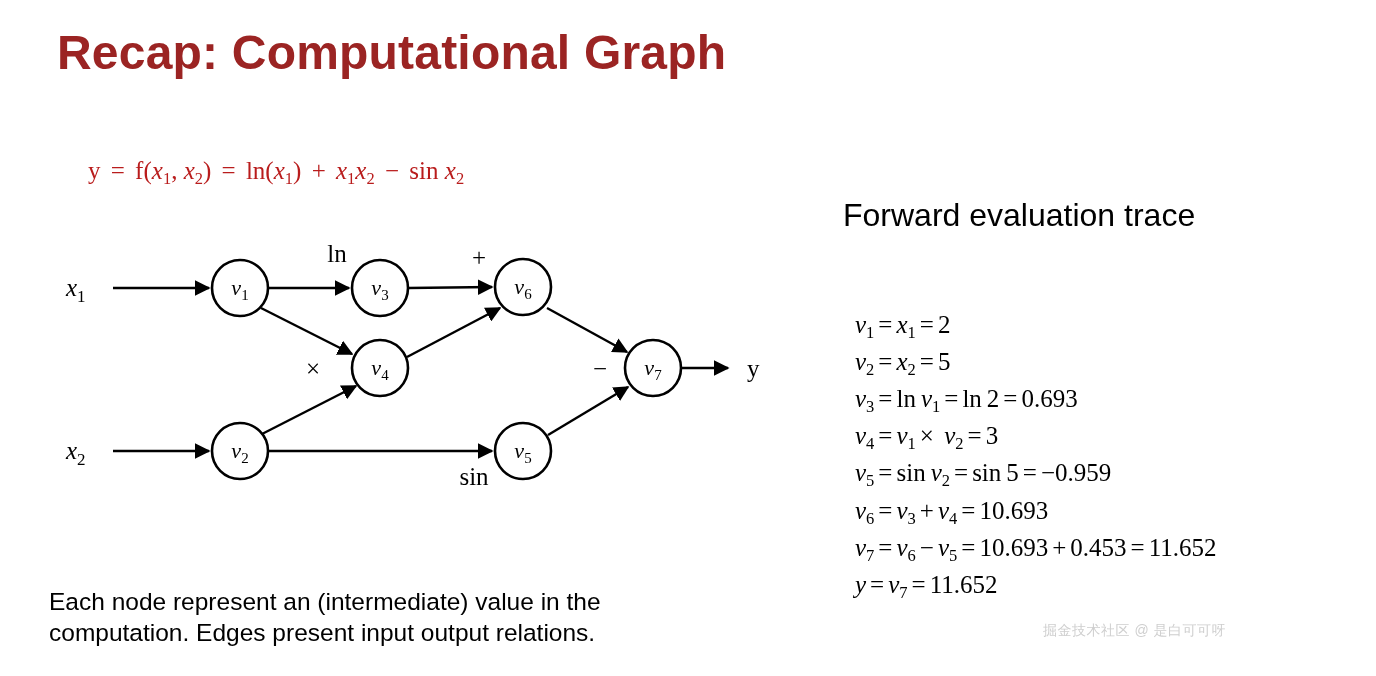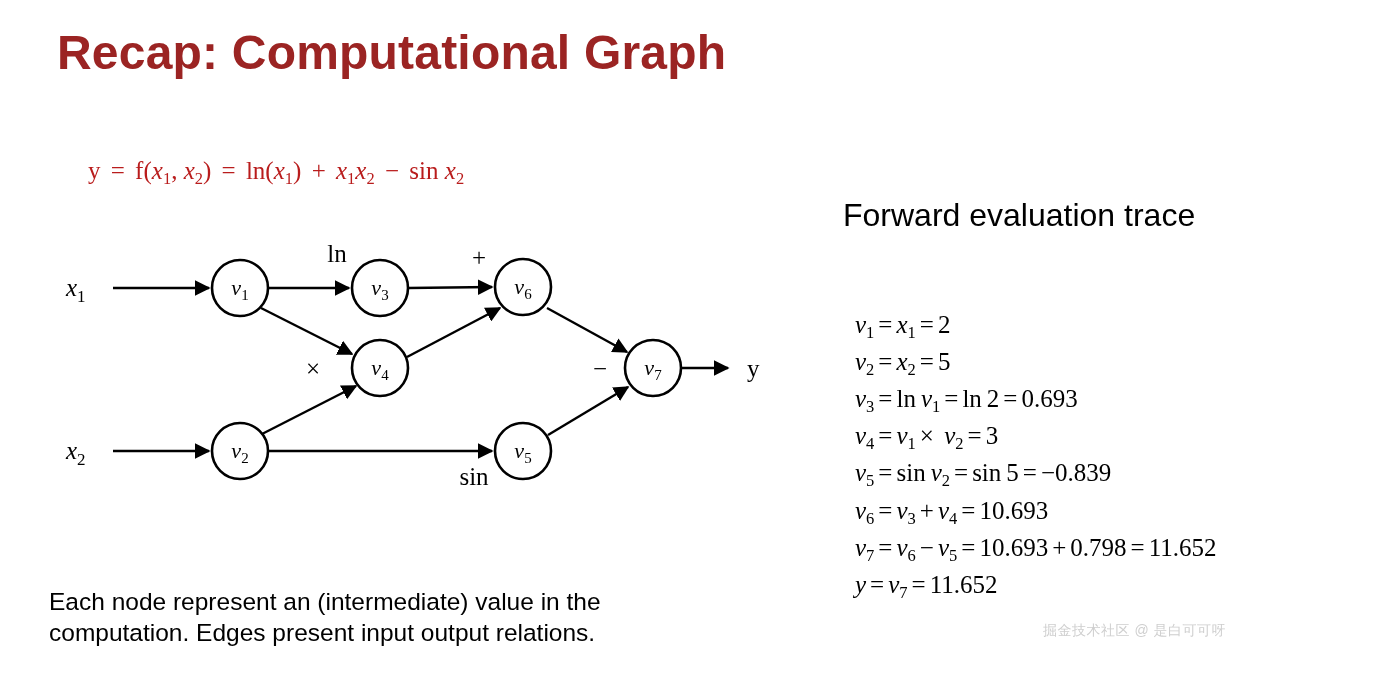--- a/index.html
+++ b/index.html
@@ -235,27 +235,27 @@
   <span class="trace-line">
     <span class="mi">v</span><span class="sub">2</span><span class="op">=</span><span class="mi">x</span><span class="sub">2</span><span class="op">=</span><span class="mi-up">5</span>
   </span>
   <span class="trace-line">
     <span class="mi">v</span><span class="sub">3</span><span class="op">=</span><span class="mi-up">ln </span><span class="mi">v</span><span class="sub">1</span><span class="op">=</span><span class="mi-up">ln 2</span><span class="op">=</span><span class="mi-up">0.693</span>
   </span>
   <span class="trace-line">
     <span class="mi">v</span><span class="sub">4</span><span class="op">=</span><span class="mi">v</span><span class="sub">1</span><span class="op">×</span>&nbsp;<span class="mi">v</span><span class="sub">2</span><span class="op">=</span><span class="mi-up">3</span>
   </span>
   <span class="trace-line">
-    <span class="mi">v</span><span class="sub">5</span><span class="op">=</span><span class="mi-up">sin </span><span class="mi">v</span><span class="sub">2</span><span class="op">=</span><span class="mi-up">sin 5</span><span class="op">=</span><span class="mi-up">−0.839</span>
+    <span class="mi">v</span><span class="sub">5</span><span class="op">=</span><span class="mi-up">sin </span><span class="mi">v</span><span class="sub">2</span><span class="op">=</span><span class="mi-up">sin 5</span><span class="op">=</span><span class="mi-up">−0.959</span>
   </span>
   <span class="trace-line">
     <span class="mi">v</span><span class="sub">6</span><span class="op">=</span><span class="mi">v</span><span class="sub">3</span><span class="op">+</span><span class="mi">v</span><span class="sub">4</span><span class="op">=</span><span class="mi-up">10.693</span>
   </span>
   <span class="trace-line">
-    <span class="mi">v</span><span class="sub">7</span><span class="op">=</span><span class="mi">v</span><span class="sub">6</span><span class="op">−</span><span class="mi">v</span><span class="sub">5</span><span class="op">=</span><span class="mi-up">10.693</span><span class="op">+</span><span class="mi-up">0.798</span><span class="op">=</span><span class="mi-up">11.652</span>
+    <span class="mi">v</span><span class="sub">7</span><span class="op">=</span><span class="mi">v</span><span class="sub">6</span><span class="op">−</span><span class="mi">v</span><span class="sub">5</span><span class="op">=</span><span class="mi-up">10.693</span><span class="op">+</span><span class="mi-up">0.453</span><span class="op">=</span><span class="mi-up">11.652</span>
   </span>
   <span class="trace-line">
     <span class="mi">y</span><span class="op">=</span><span class="mi">v</span><span class="sub">7</span><span class="op">=</span><span class="mi-up">11.652</span>
   </span>
 </div>
 
 <div id="caption">Each node represent an (intermediate) value in the computation. Edges present input output relations.</div>
 
 <div id="watermark">掘金技术社区 @ 是白可可呀</div>
 

